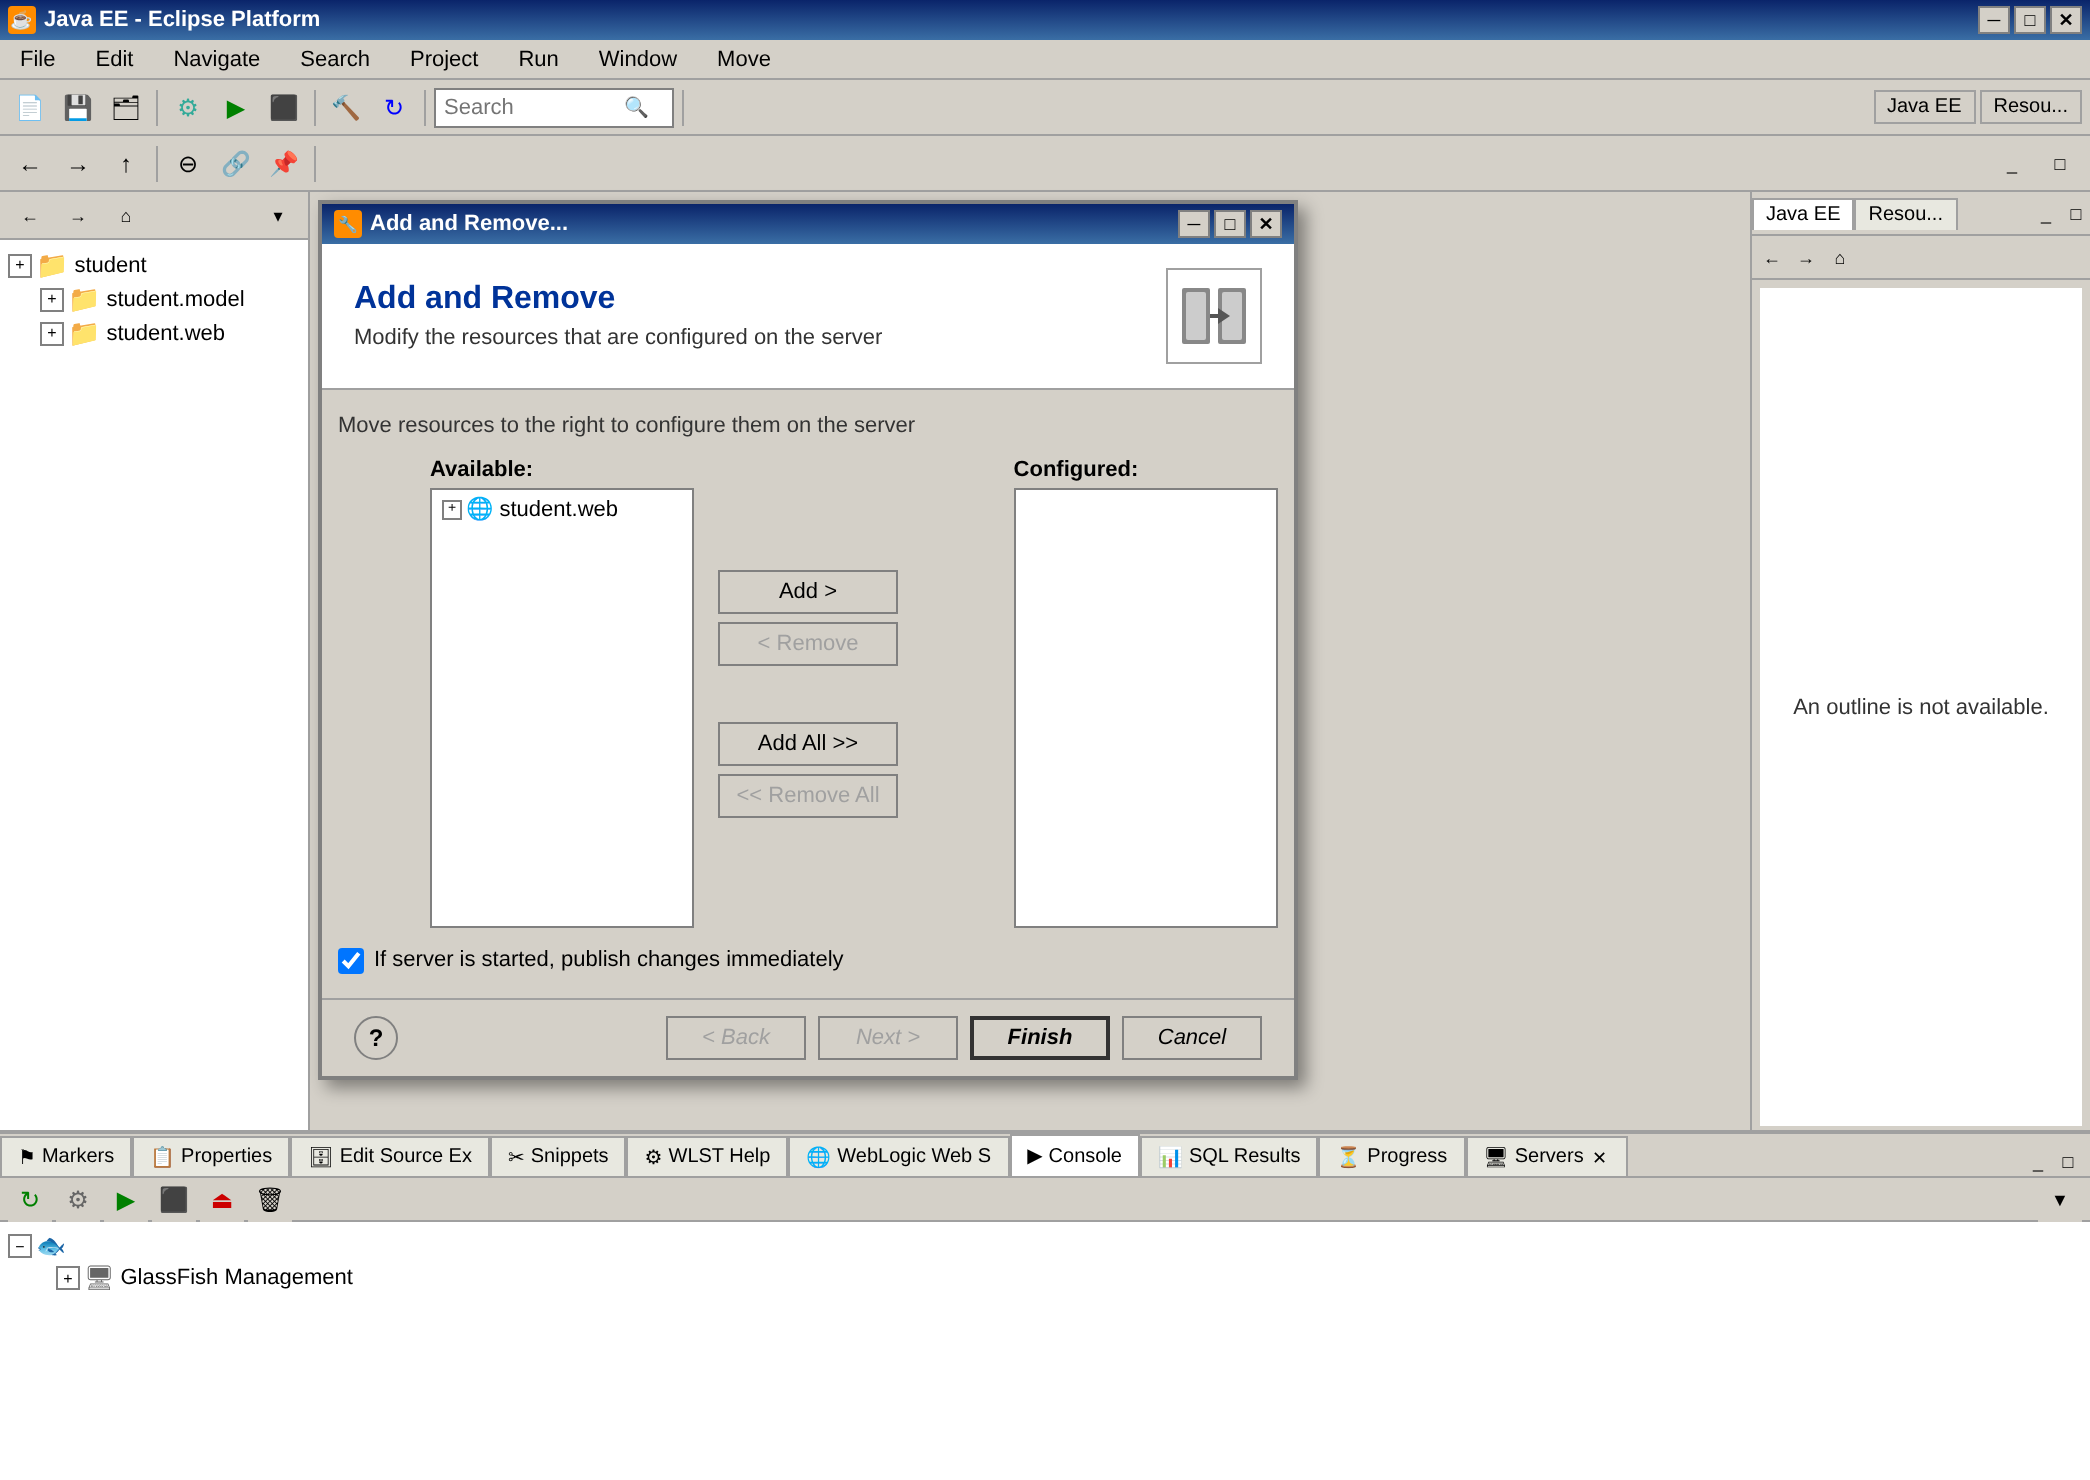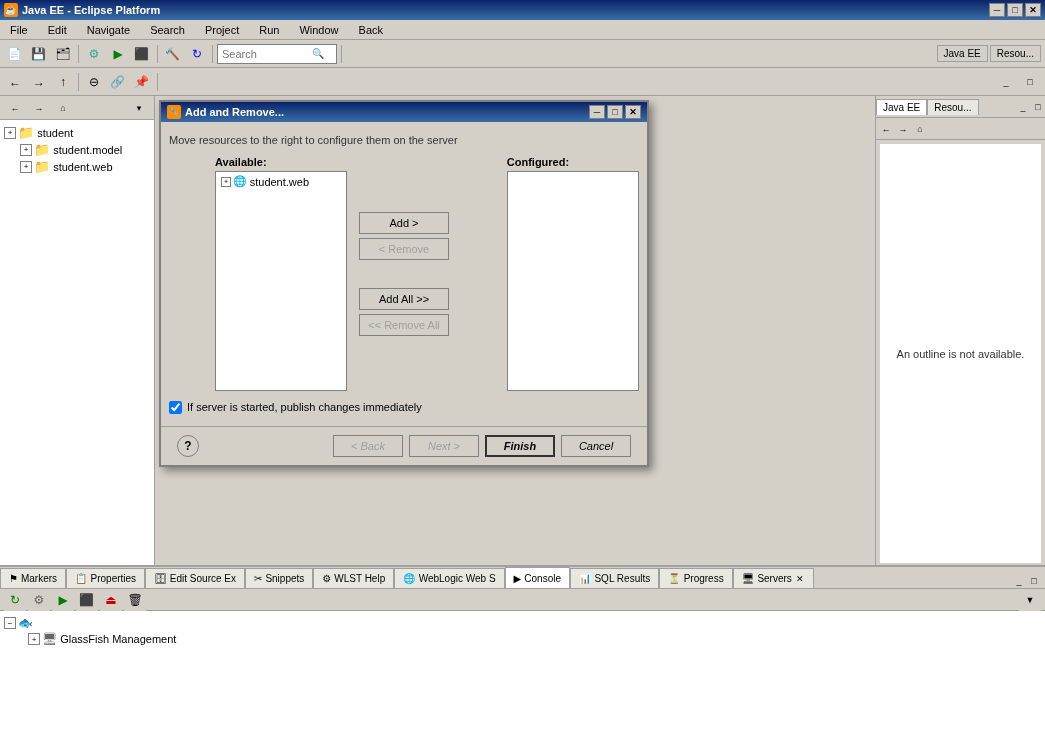--- a/index.html
+++ b/index.html
@@ -442,21 +442,21 @@
 </div>
 
 <div class="menu-bar">
   <span class="menu-item">File</span>
   <span class="menu-item">Edit</span>
   <span class="menu-item">Navigate</span>
   <span class="menu-item">Search</span>
   <span class="menu-item">Project</span>
   <span class="menu-item">Run</span>
   <span class="menu-item">Window</span>
-  <span class="menu-item">Back</span>
+  <span class="menu-item">Move</span>
 </div>
 
 <div class="toolbar">
   <div class="toolbar-btn">📄</div>
   <div class="toolbar-btn">💾</div>
   <div class="toolbar-btn">🗂</div>
   <div class="toolbar-sep"></div>
   <div class="toolbar-btn" style="color:#3a9;">⚙</div>
   <div class="toolbar-btn" style="color:green;">▶</div>
   <div class="toolbar-btn" style="color:red;">⬛</div>
@@ -529,20 +529,36 @@
       <div class="dialog-title-bar">
         <div class="dialog-title-icon">🔧</div>
         <span>Add and Remove...</span>
         <div class="dialog-title-controls">
           <div class="dialog-title-btn">─</div>
           <div class="dialog-title-btn">□</div>
           <div class="dialog-title-btn">✕</div>
         </div>
       </div>
 
+      <div class="dialog-header">
+        <div class="dialog-header-text">
+          <h2>Add and Remove</h2>
+          <p>Modify the resources that are configured on the server</p>
+        </div>
+        <div class="dialog-header-icon">
+          <svg width="36" height="36" viewBox="0 0 36 36">
+            <rect x="2" y="4" width="14" height="28" fill="#888" rx="1"></rect>
+            <rect x="4" y="6" width="10" height="24" fill="#ccc" rx="1"></rect>
+            <rect x="20" y="4" width="14" height="28" fill="#888" rx="1"></rect>
+            <rect x="22" y="6" width="10" height="24" fill="#ccc" rx="1"></rect>
+            <line x1="16" y1="18" x2="20" y2="18" stroke="#555" stroke-width="2"></line>
+            <polygon points="20,14 26,18 20,22" fill="#555"></polygon>
+          </svg>
+        </div>
+      </div>
 
       <div class="dialog-body">
         <div class="dialog-body-desc">Move resources to the right to configure them on the server</div>
         <div class="dialog-panels">
 
           <div class="dialog-panel">
             <div class="dialog-panel-label">Available:</div>
             <div class="dialog-listbox">
               <div class="listbox-item">
                 <div class="listbox-expand">+</div>

